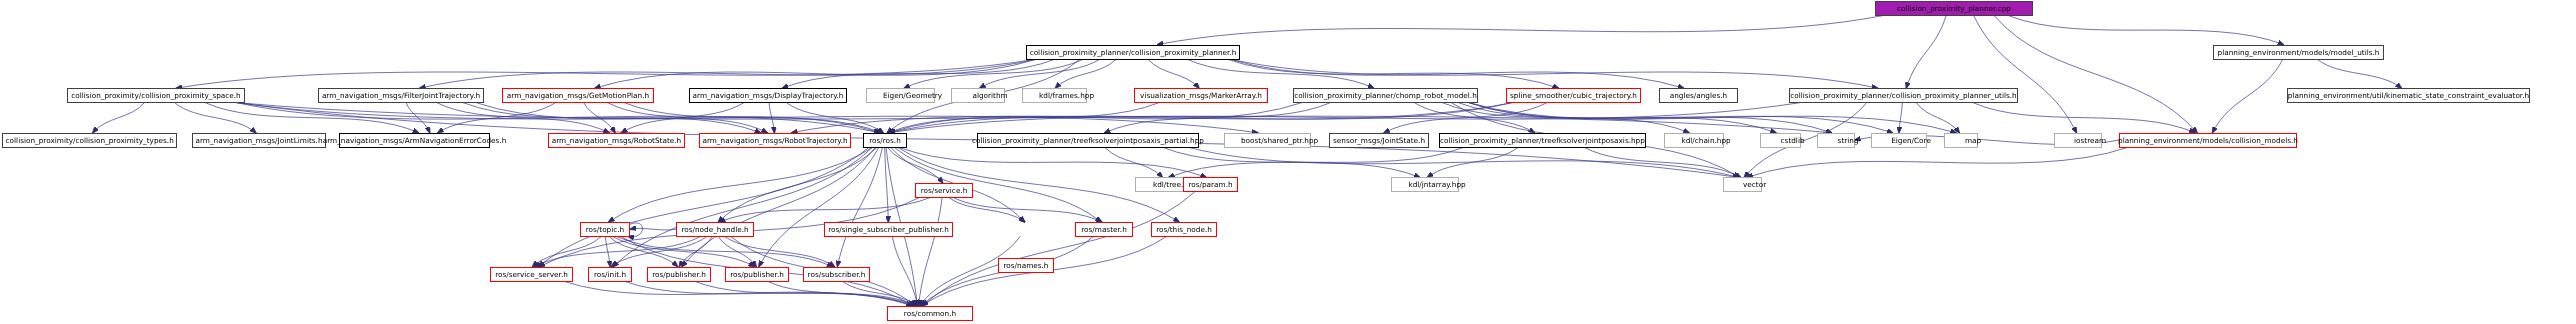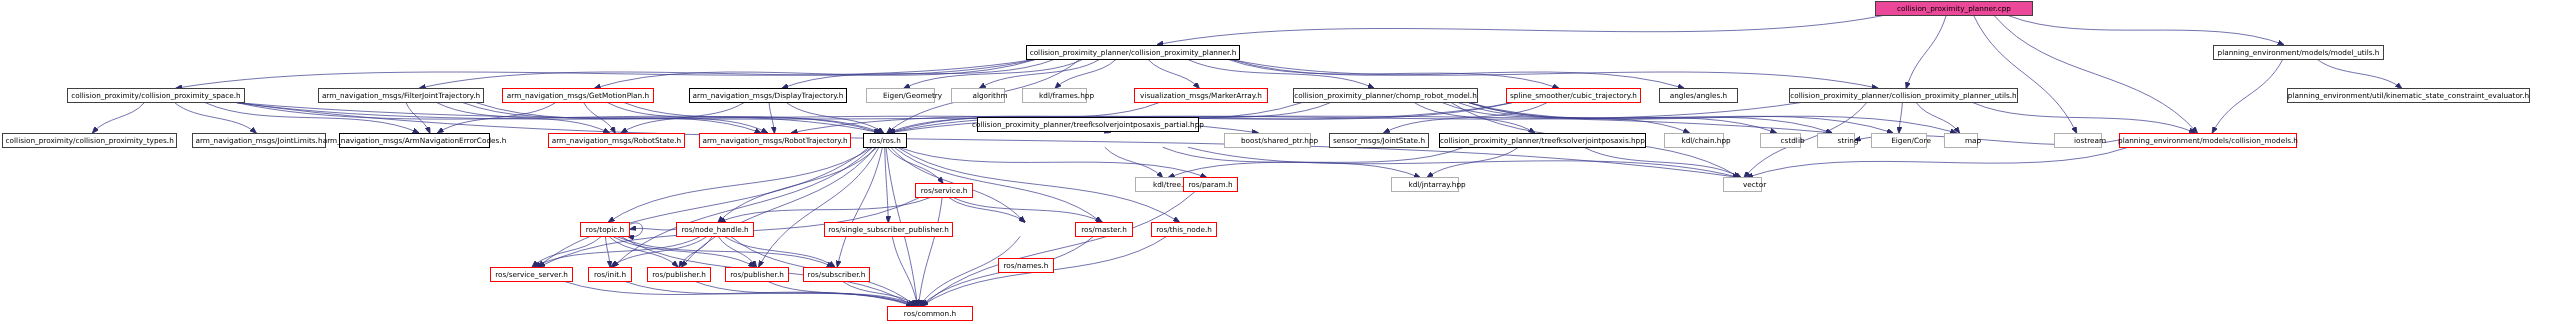--- a/index.html
+++ b/index.html
@@ -1,21 +1,21 @@
 <!DOCTYPE html>
 <html style="font-size:9px"><head>
 <meta charset="utf-8">
 <style>
   html,body{margin:0;padding:0;background:#ffffff;}
   #canvas{position:relative;width:2576px;height:324px;background:#fff;
           font-family:"DejaVu Sans","Liberation Sans",sans-serif;overflow:hidden;}
   .node{position:absolute;box-sizing:border-box;display:flex;align-items:center;
         justify-content:center;white-space:nowrap;background:#ffffff;
         font-size:7.3px;line-height:1;color:#000;padding:0 3.9px;height:14.5px;}
-  .node.root{background:#ec4899;border:0.6px solid #404040;}
+  .node.root{background:#a21caf;border:0.6px solid #404040;}
   .node.black{border:0.6px solid #404040;}
   .node.bold{border:1.1px solid #000000;}
   .node.red{border:1.1px solid #ff0000;}
   .node.grey{border:0.6px solid #afafaf;padding-left:28px;}
   svg#edges{position:absolute;left:0;top:0;width:2576px;height:324px;
             pointer-events:none;}
   svg#edges path{fill:none;stroke:#3d3d8f;stroke-width:1.3;}
   svg#edges polygon{fill:#2a2a6a;stroke:#2a2a6a;}
 </style>
 </head>
@@ -154,21 +154,21 @@
       <div class="node red" style="left: 1506px; top: 88px; width: 135px;">spline_smoother/cubic_trajectory.h</div>
       <div class="node black" style="left: 1659px; top: 88px; width: 79px;">angles/angles.h</div>
       <div class="node black" style="left: 1789px; top: 88px; width: 229px;">collision_proximity_planner/collision_proximity_planner_utils.h</div>
       <div class="node black" style="left: 2287px; top: 88px; width: 243px;">planning_environment/util/kinematic_state_constraint_evaluator.h</div>
       <div class="node black" style="left: 2.2px; top: 133px; width: 175px;">collision_proximity/collision_proximity_types.h</div>
       <div class="node black" style="left: 192px; top: 133px; width: 134px;">arm_navigation_msgs/JointLimits.h</div>
       <div class="node bold" style="left: 339px; top: 133px; width: 151px;">arm_navigation_msgs/ArmNavigationErrorCodes.h</div>
       <div class="node red" style="left: 548px; top: 133px; width: 137px;">arm_navigation_msgs/RobotState.h</div>
       <div class="node red" style="left: 699px; top: 133px; width: 152px;">arm_navigation_msgs/RobotTrajectory.h</div>
       <div class="node bold" style="left: 863px; top: 133px; width: 44px;">ros/ros.h</div>
-      <div class="node bold" style="left: 977px; top: 117px; width: 222px;">collision_proximity_planner/treefksolverjointposaxis_partial.hpp</div>
+      <div class="node bold" style="left: 977px; top: 133px; width: 222px;">collision_proximity_planner/treefksolverjointposaxis_partial.hpp</div>
       <div class="node grey" style="left: 1224px; top: 133px; width: 87px;">boost/shared_ptr.hpp</div>
       <div class="node black" style="left: 1329px; top: 133px; width: 100px;">sensor_msgs/JointState.h</div>
       <div class="node bold" style="left: 1439px; top: 133px; width: 207px;">collision_proximity_planner/treefksolverjointposaxis.hpp</div>
       <div class="node grey" style="left: 1664px; top: 133px; width: 60px;">kdl/chain.hpp</div>
       <div class="node grey" style="left: 1760px; top: 133px; width: 41px;">cstdlib</div>
       <div class="node grey" style="left: 1817px; top: 133px; width: 38px;">string</div>
       <div class="node grey" style="left: 1871px; top: 133px; width: 56px;">Eigen/Core</div>
       <div class="node grey" style="left: 1944px; top: 133px; width: 32px;">map</div>
       <div class="node grey" style="left: 2054px; top: 133px; width: 48px;">iostream</div>
       <div class="node red" style="left: 2119px; top: 133px; width: 178px;">planning_environment/models/collision_models.h</div>

